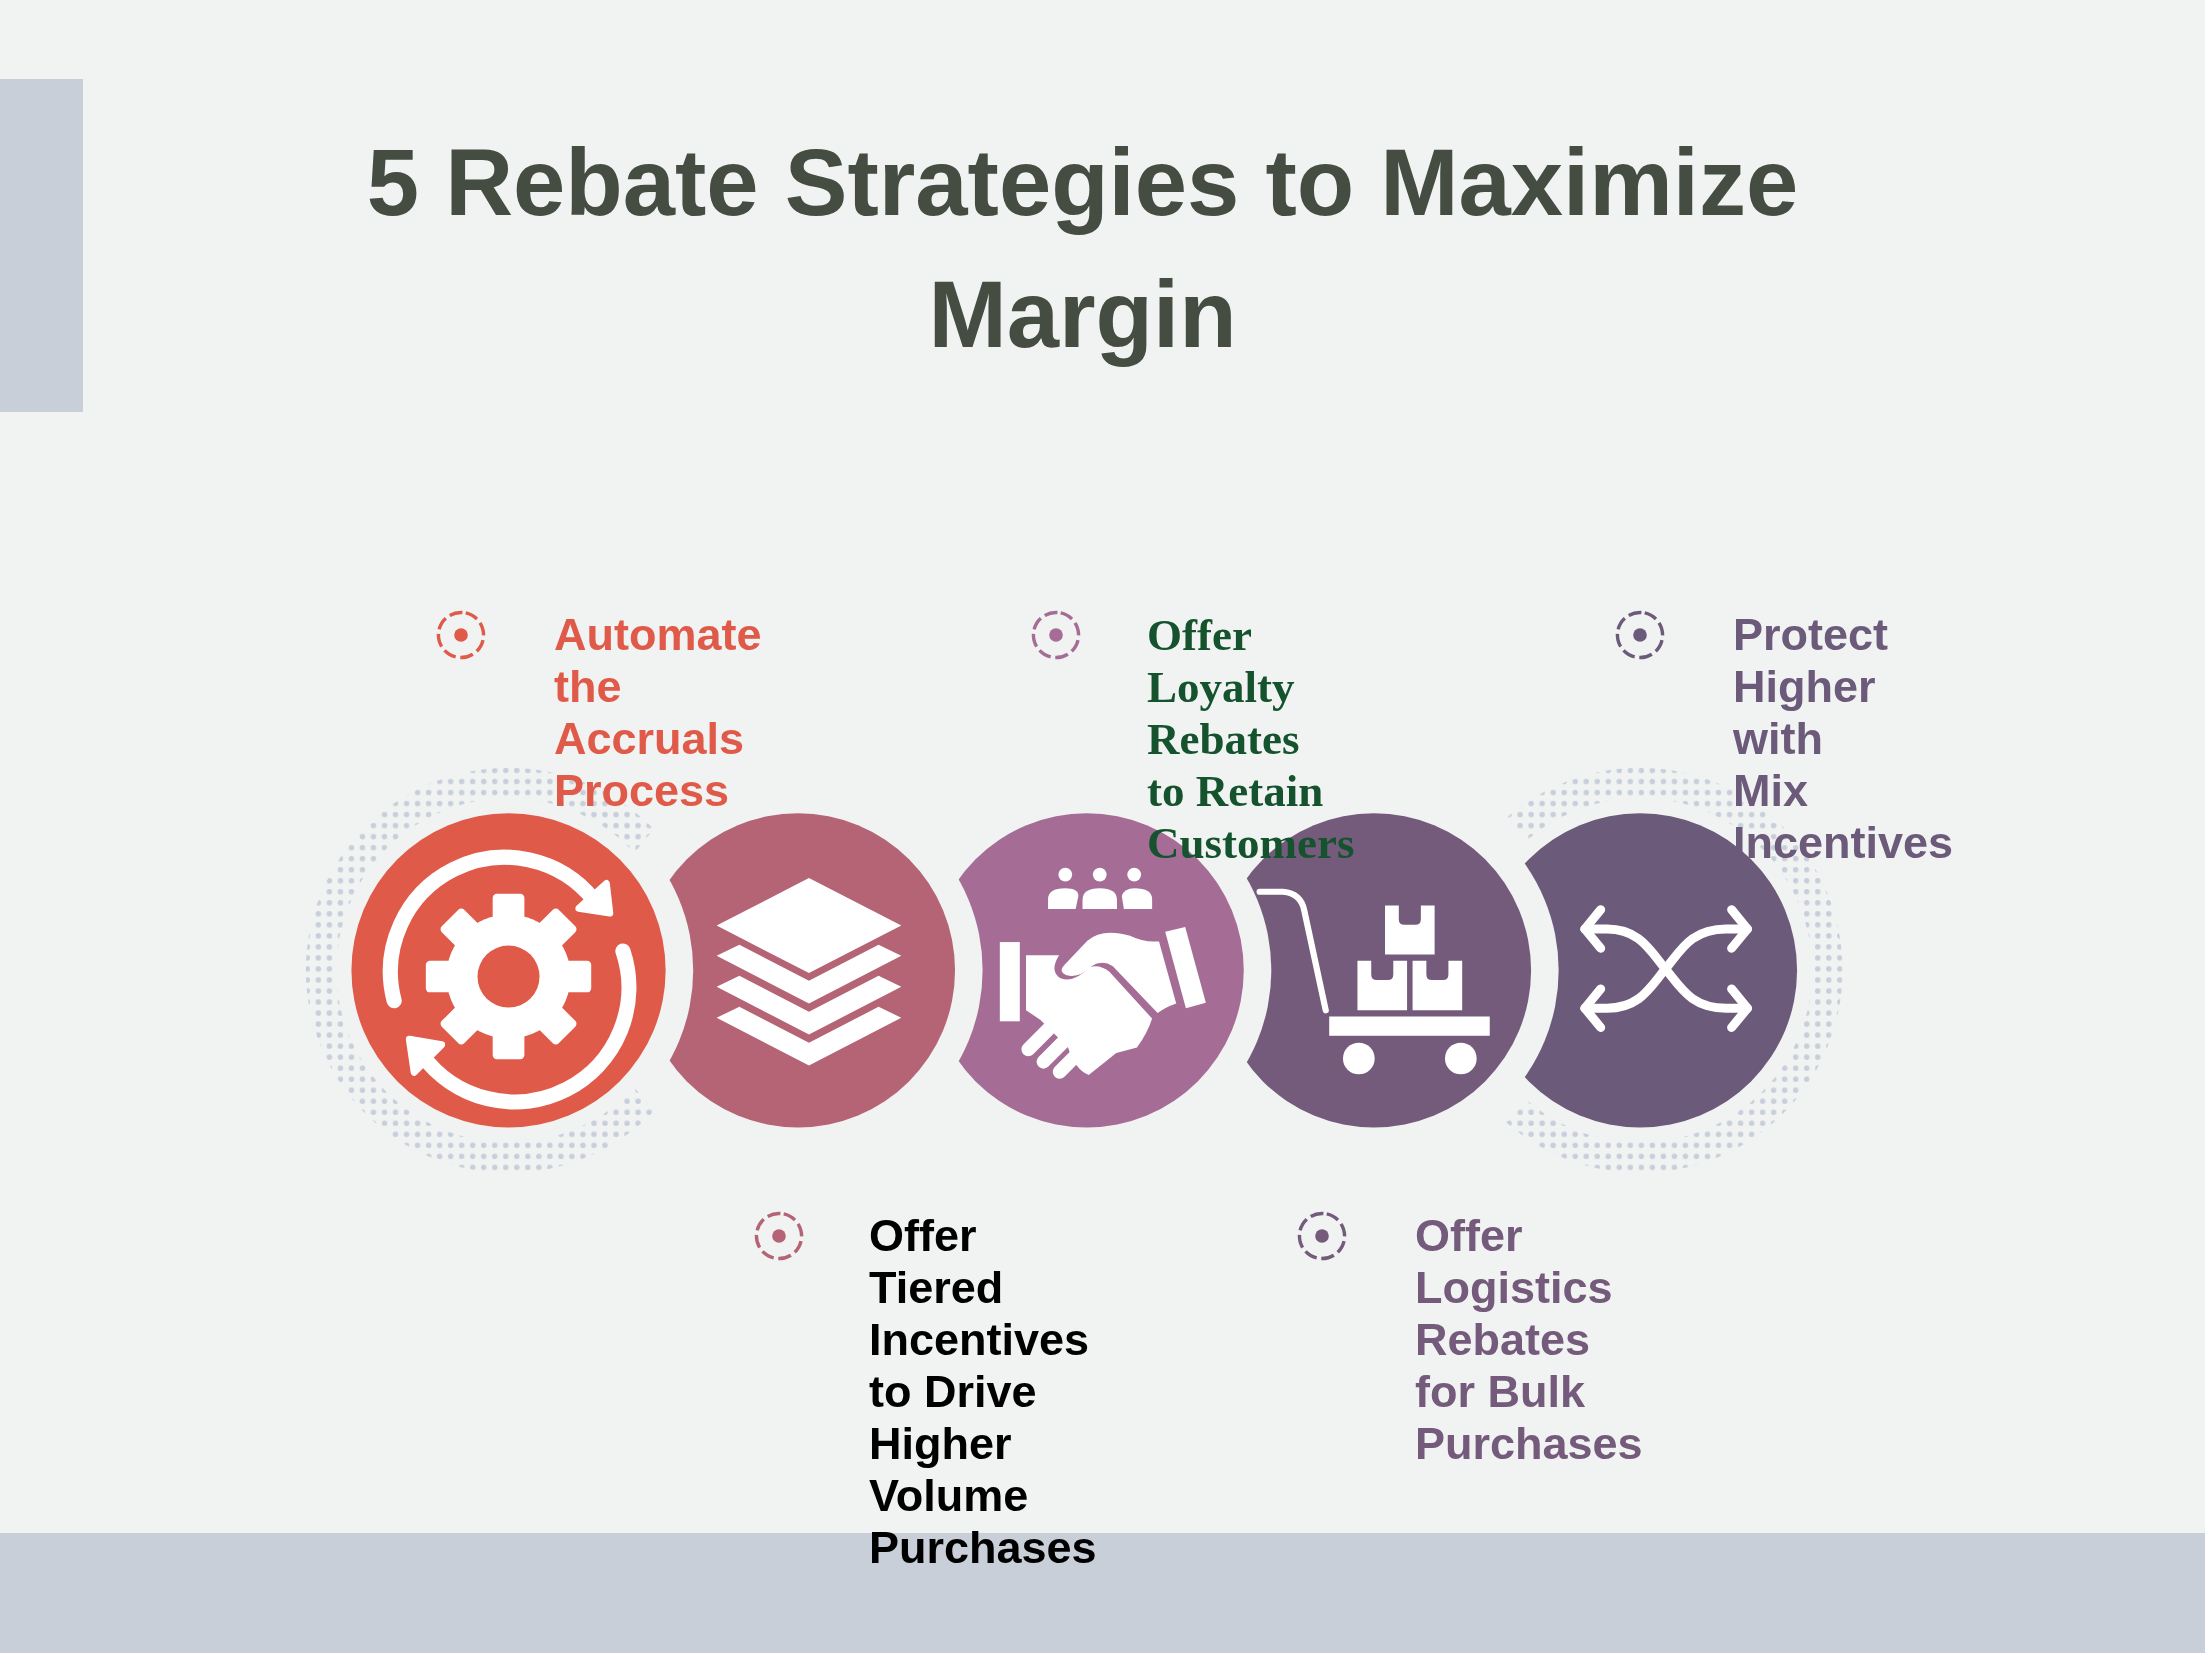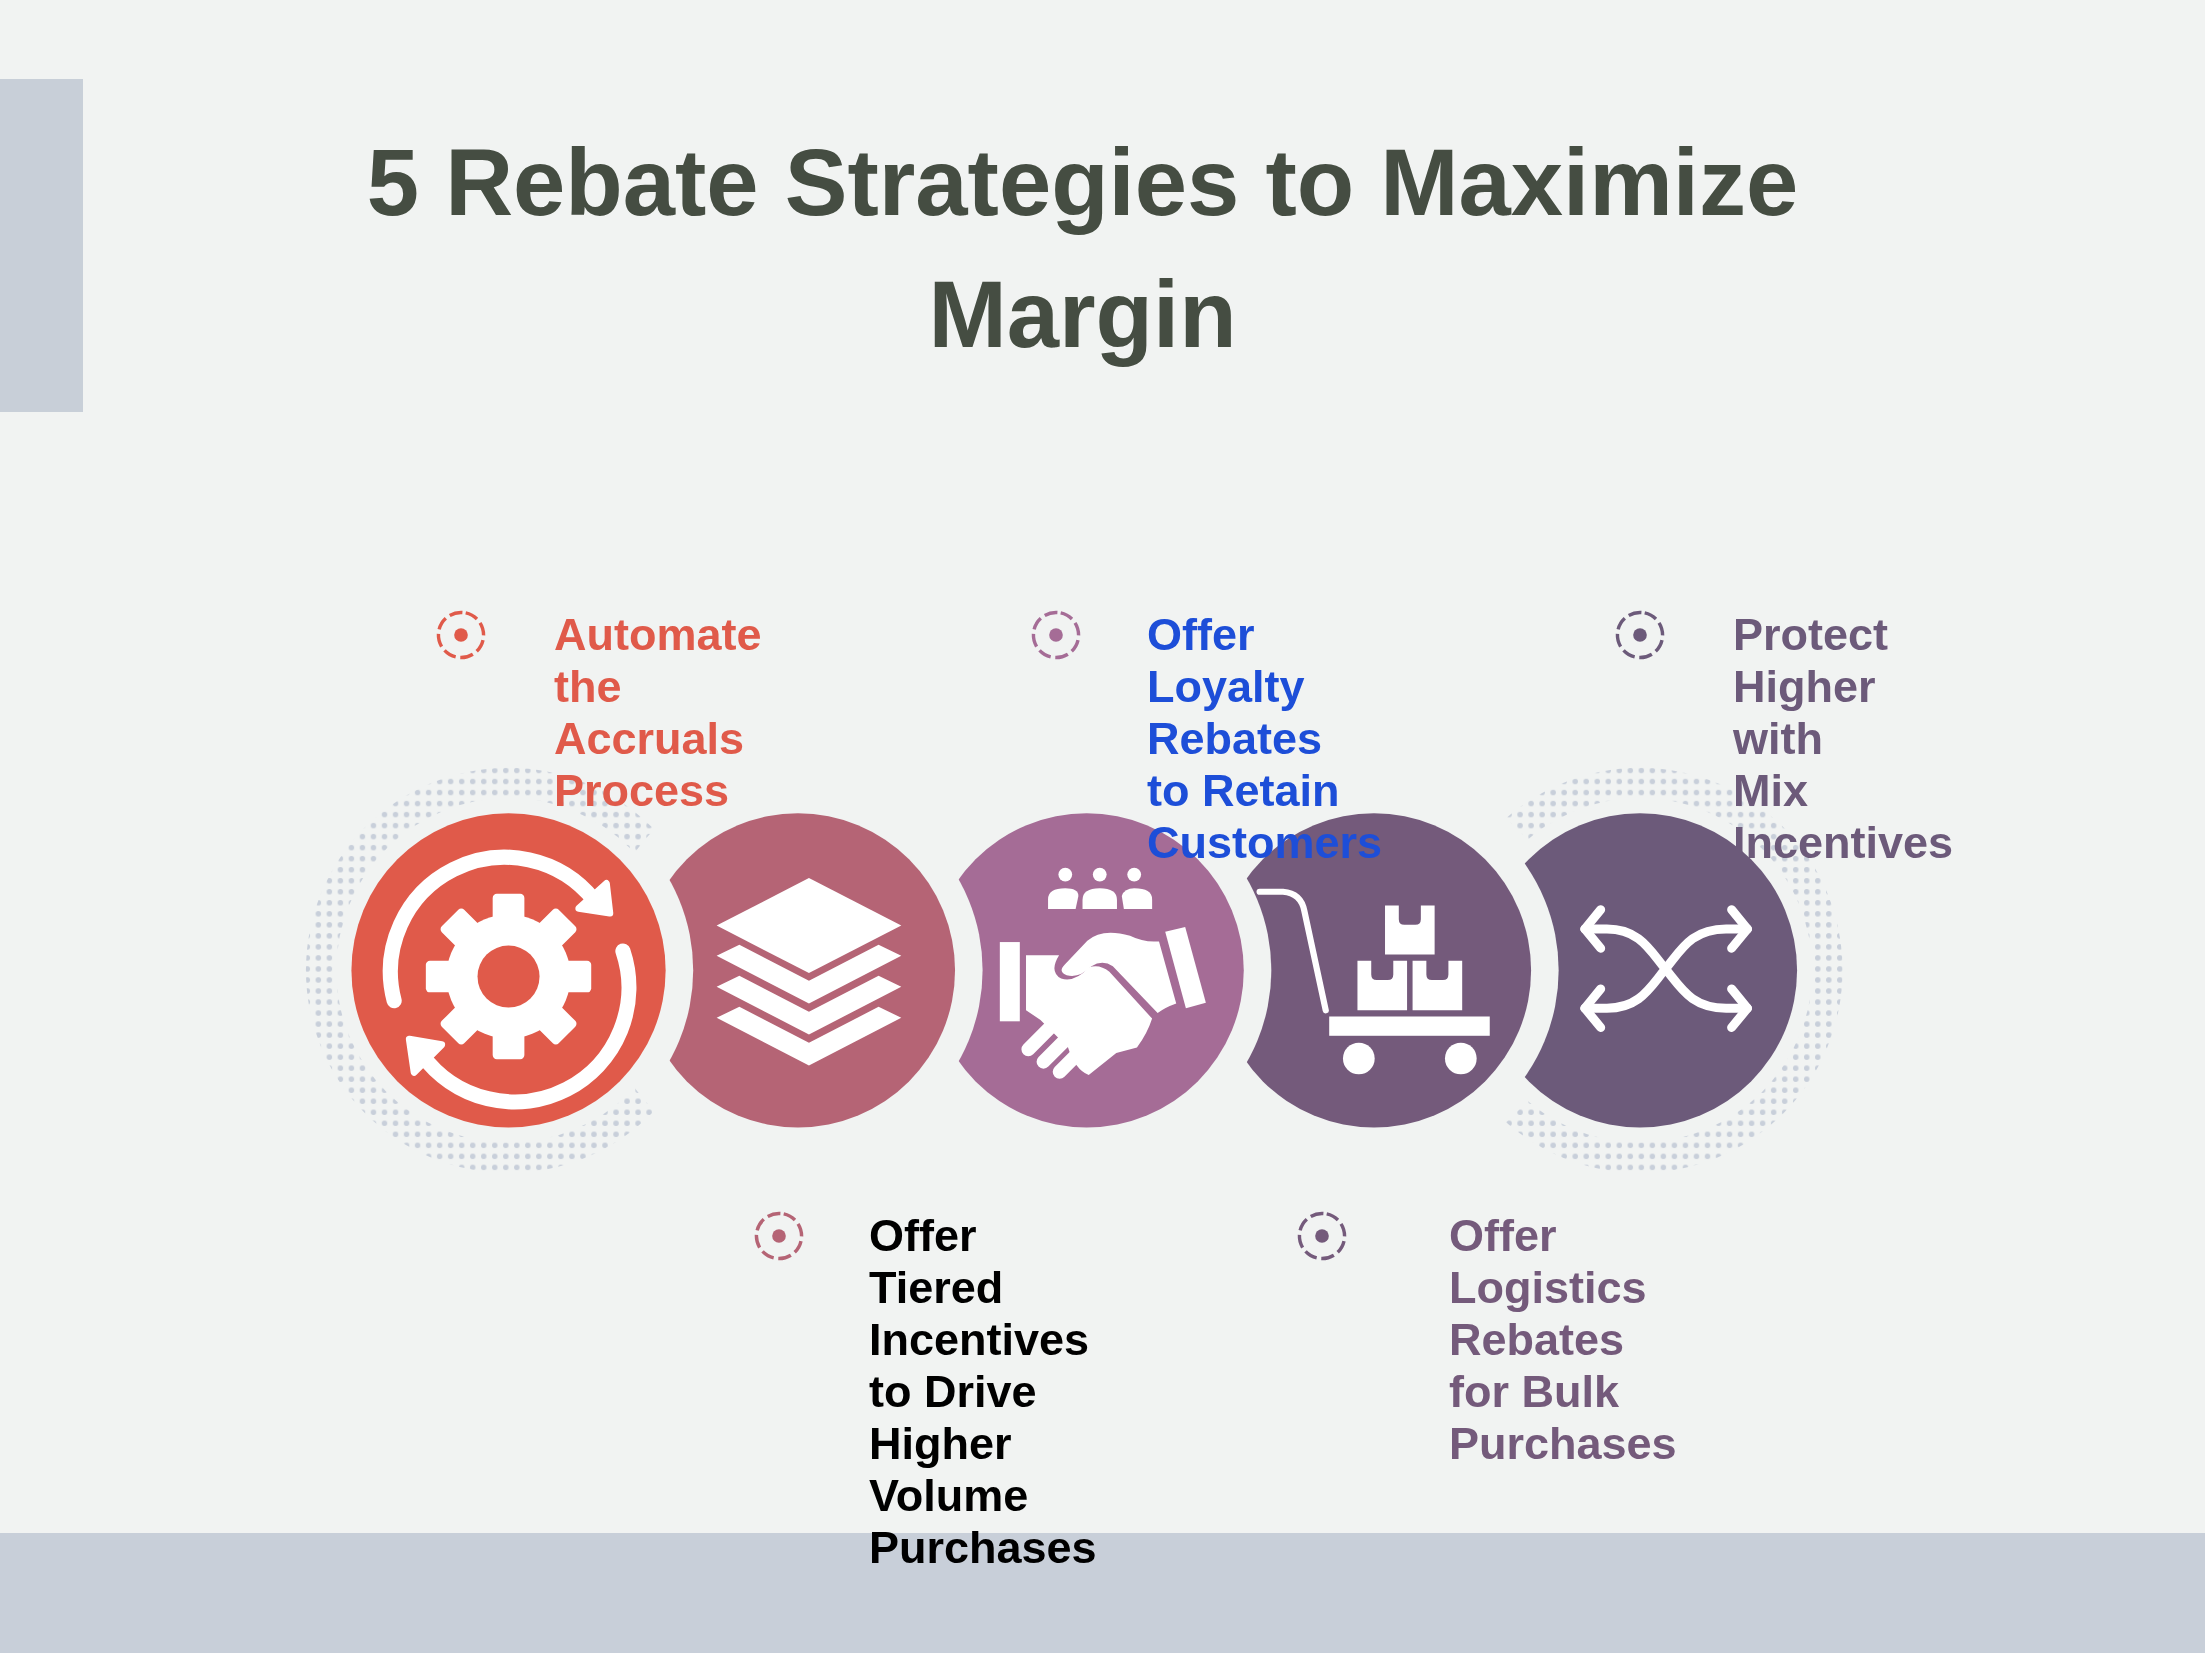--- a/index.html
+++ b/index.html
@@ -164,21 +164,21 @@
   </svg>
   <p class="label" style="left:119px; color:#E05A4A;">Automate the
 Accruals Process</p>
 </div>
 
 <div class="item" style="left:1030px; top:609px;">
   <svg class="marker" viewBox="0 0 76 76">
     <circle cx="38" cy="38" r="33" fill="none" stroke="#A56C96" stroke-width="5" stroke-dasharray="19 7" transform="rotate(-78 38 38)"></circle>
     <circle cx="38" cy="38" r="10" fill="#A56C96"></circle>
   </svg>
-  <p class="label" style="left:117px; color:#1d4ed8;">Offer Loyalty Rebates
+  <p class="label" style="left:117px; color:#14532d;font-family:Liberation Serif, serif;">Offer Loyalty Rebates
 to Retain Customers</p>
 </div>
 
 <div class="item" style="left:1614px; top:609px;">
   <svg class="marker" viewBox="0 0 76 76">
     <circle cx="38" cy="38" r="33" fill="none" stroke="#6C5A7A" stroke-width="5" stroke-dasharray="19 7" transform="rotate(-78 38 38)"></circle>
     <circle cx="38" cy="38" r="10" fill="#6C5A7A"></circle>
   </svg>
   <p class="label" style="left:119px; color:#6C5A7A;">Protect Higher with
 Mix Incentives</p>
@@ -193,17 +193,17 @@
 Incentives to Drive
 Higher Volume
 Purchases</p>
 </div>
 
 <div class="item" style="left:1296px; top:1210px;">
   <svg class="marker" viewBox="0 0 76 76">
     <circle cx="38" cy="38" r="33" fill="none" stroke="#745A7B" stroke-width="5" stroke-dasharray="19 7" transform="rotate(-78 38 38)"></circle>
     <circle cx="38" cy="38" r="10" fill="#745A7B"></circle>
   </svg>
-  <p class="label" style="left:119px; color:#745A7B;margin-left:34px;">Offer Logistics
+  <p class="label" style="left:119px; color:#745A7B;">Offer Logistics
 Rebates for Bulk
 Purchases</p>
 </div>
 
 
 </body></html>

